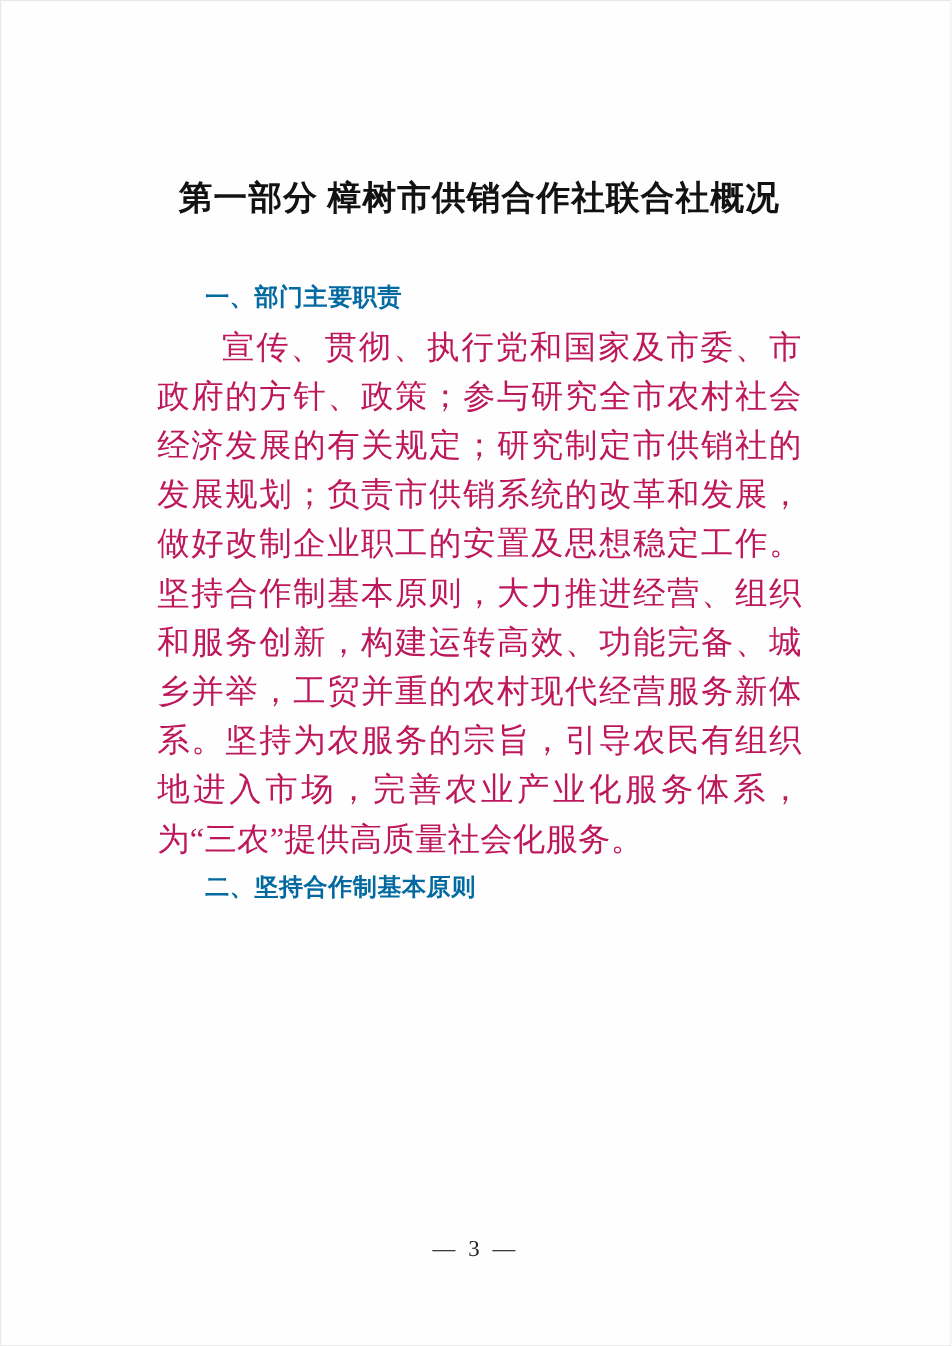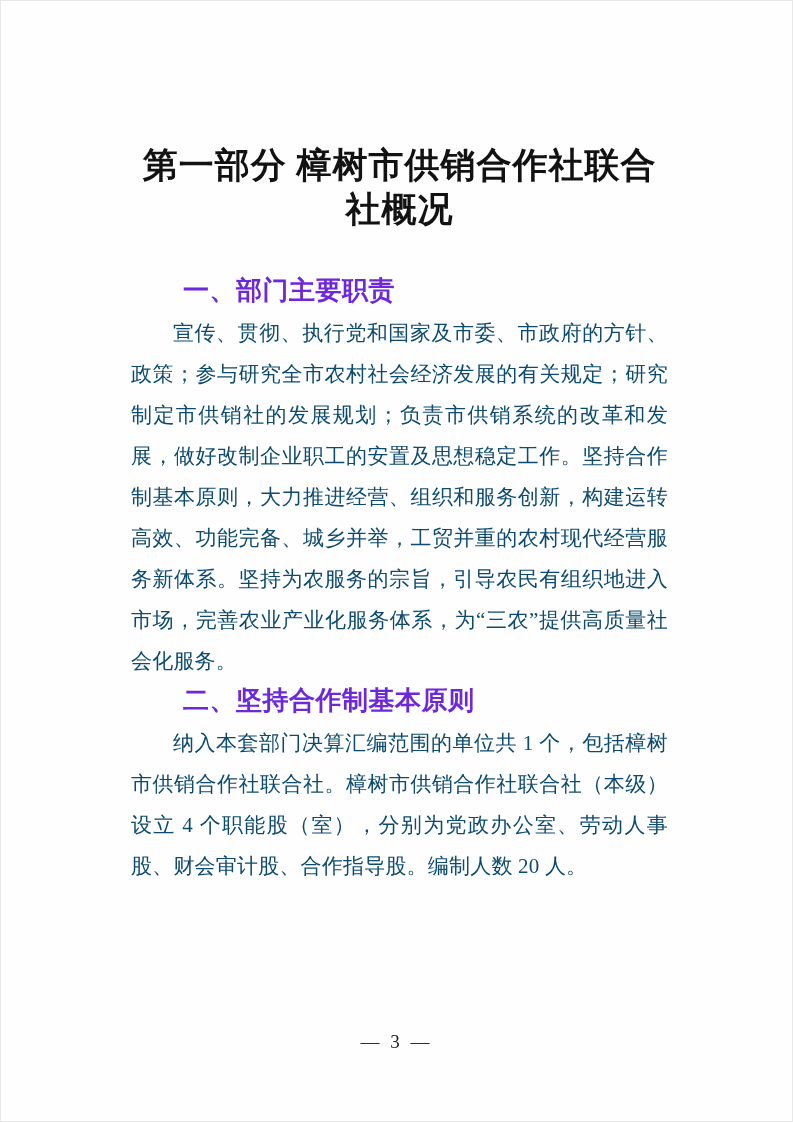--- a/index.html
+++ b/index.html
@@ -19,46 +19,46 @@
     border: 1px solid #e8e8e8;
   }
   .content {
     position: absolute;
     left: 130px;
     top: 143px;
     width: 537px;
   }
   .doc-title {
     margin: 0 0 40px 0;
-    font-size: 35px;
+    font-size: 28px;
     line-height: 44px;
     font-weight: bold;
     text-align: center;
     letter-spacing: 1px;
     font-family: "Liberation Serif", "DejaVu Serif", serif;
   }
   .section-heading {
     margin: 0;
-    font-size: 26px;
+    font-size: 20px;
     line-height: 41px;
     font-weight: bold;
     text-indent: 2em;
     letter-spacing: 0.5px;
-    font-family: Liberation Mono, monospace;
-    color: #6d28d9;
+    font-family: Liberation Serif, serif;
+    color: #0369a1;
   }
   .body-para {
     margin: 0;
-    font-size: 21px;
+    font-size: 27px;
     line-height: 41px;
     text-indent: 2em;
     text-align: justify;
     text-justify: inter-ideograph;
     letter-spacing: 0.2px;
-    color: #0c4a6e;
+    color: #be185d;
   }
   .page-footer {
     position: absolute;
     left: 0;
     right: 0;
     top: 1030px;
     text-align: center;
     font-size: 19px;
     letter-spacing: 3px;
     color: #222222;
@@ -71,18 +71,17 @@
 <div class="page">
   <div class="content">
     <h1 class="doc-title">第一部分 樟树市供销合作社联合社概况</h1>
 
     <h2 class="section-heading">一、部门主要职责</h2>
 
     <p class="body-para">宣传、贯彻、执行党和国家及市委、市政府的方针、政策；参与研究全市农村社会经济发展的有关规定；研究制定市供销社的发展规划；负责市供销系统的改革和发展，做好改制企业职工的安置及思想稳定工作。坚持合作制基本原则，大力推进经营、组织和服务创新，构建运转高效、功能完备、城乡并举，工贸并重的农村现代经营服务新体系。坚持为农服务的宗旨，引导农民有组织地进入市场，完善农业产业化服务体系，为“三农”提供高质量社会化服务。</p>
 
     <h2 class="section-heading">二、坚持合作制基本原则</h2>
 
-    <p class="body-para">纳入本套部门决算汇编范围的单位共 1 个，包括樟树市供销合作社联合社。樟树市供销合作社联合社（本级）设立 4 个职能股（室），分别为党政办公室、劳动人事股、财会审计股、合作指导股。编制人数 20 人。</p>
 
   </div>
 
   <div class="page-footer">— 3 —</div>
 </div>
 
 </body></html>

